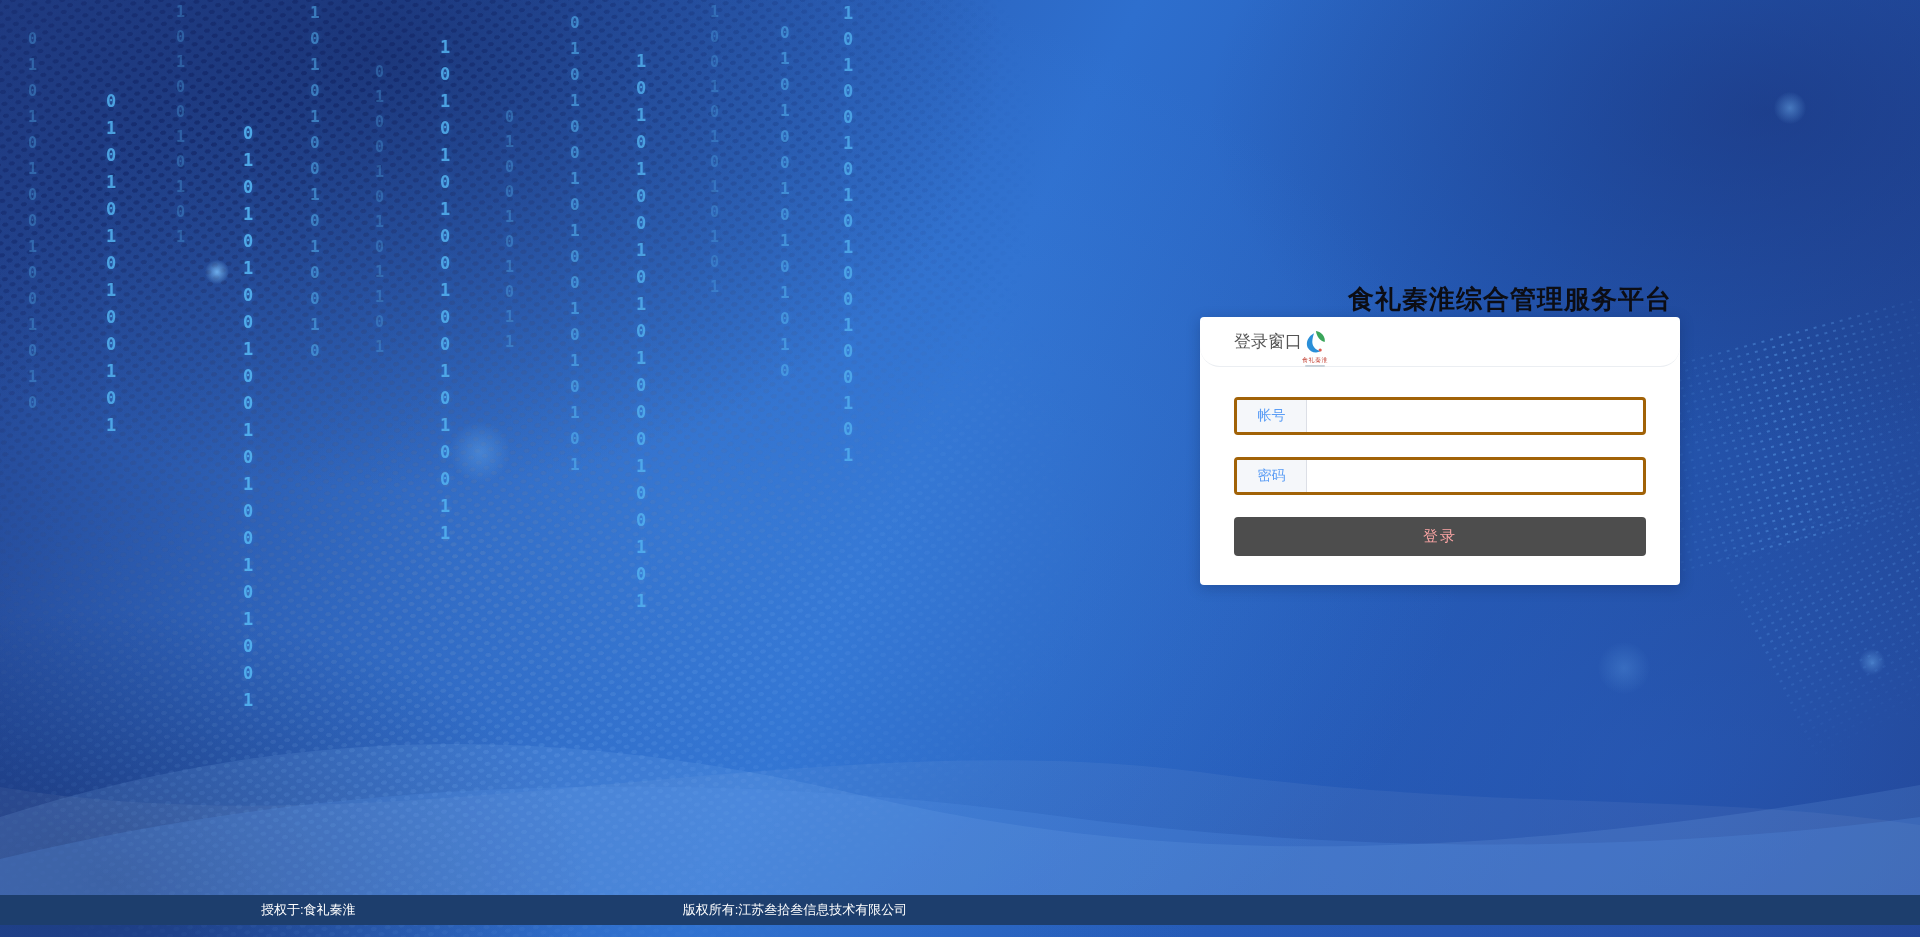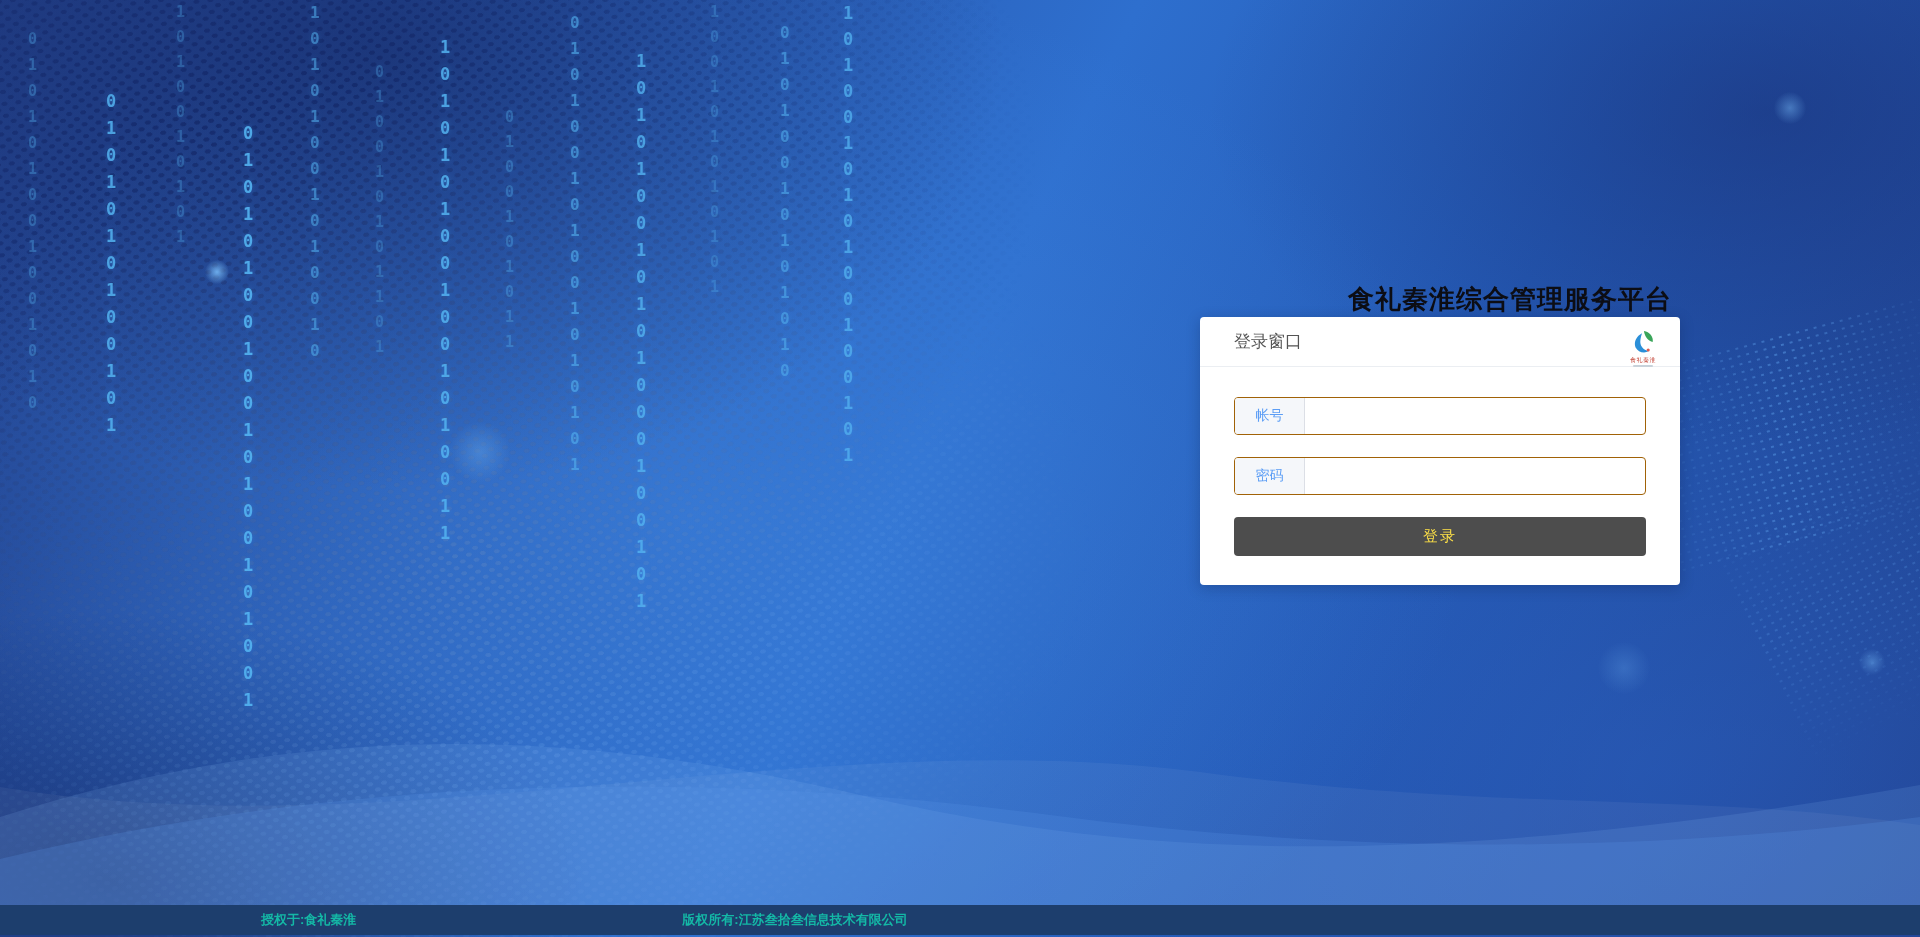--- a/index.html
+++ b/index.html
@@ -68,51 +68,52 @@
     font-size:26px;font-weight:800;color:#0c0d14;letter-spacing:1px;
   }
   
   .login-card{
     position:absolute;left:1200px;top:317px;width:480px;height:268px;
     background:#ffffff;border-radius:4px;box-shadow:0 3px 14px rgba(10,25,60,0.25);
     box-sizing:border-box;
   }
   .card-header{
     height:50px;box-sizing:border-box;border-bottom:1px solid #ebeef2;
-    display:flex;align-items:center;justify-content:space-between;
+    display:flex;align-items:center;
     padding:0 24px 0 34px;
+    border-radius:20px;
   }
   .card-title{font-size:17px;color:#545454;}
   .card-logo{display:flex;flex-direction:column;align-items:center;line-height:1;margin-top:14px;}
   .logo-caption{font-size:6px;color:#c0392b;margin-top:1px;letter-spacing:0.5px;white-space:nowrap;}
   .logo-sub{width:20px;height:2px;margin-top:2px;background:#c8d2da;border-radius:1px;}
   .card-body{padding:30px 34px 0 34px;}
   .input-group{
-    display:flex;height:38px;border:1px solid #a16207;border-radius:4px;
+    display:flex;height:38px;border:3px solid #a16207;border-radius:4px;
     box-sizing:border-box;margin-bottom:22px;background:#fff;overflow:hidden;
   }
   .input-label{
     width:69px;flex:0 0 69px;background:#f5f7fa;border-right:1px solid #dcdfe6;
     display:flex;align-items:center;justify-content:center;
     font-size:14px;color:#5b9df5;
   }
   .input-group input{
     flex:1;border:none;outline:none;padding:0 15px;font-size:14px;color:#333;
     font-family:"Liberation Sans","DejaVu Sans",sans-serif;background:transparent;
   }
   .input-group input::placeholder{color:#c0c4cc;opacity:1;}
   .login-btn{
     display:block;width:100%;height:39px;margin-top:1px;border:none;border-radius:4px;
-    background:#4d4d4d;color:#fde047;font-size:15px;cursor:pointer;
+    background:#4d4d4d;color:#fca5a5;font-size:15px;cursor:pointer;
     font-family:"Liberation Sans","DejaVu Sans",sans-serif;letter-spacing:2px;
   }
   
   .footer-bar{
-    position:absolute;left:0;bottom:2px;width:1920px;height:30px;background:#1d3e6d;
-    color:#14b8a6;font-size:13px;font-weight:bold;
+    position:absolute;left:0;bottom:12px;width:1920px;height:30px;background:#1d3e6d;
+    color:#ffffff;font-size:13px;
   }
   .footer-bar span{position:absolute;top:0;line-height:30px;white-space:nowrap;}
   .footer-auth{left:261px;}
   .footer-owner{left:0;width:1590px;text-align:center;}
   .footer-copyright{right:148px;}
 </style>
 </head>
 <body>
 
 <div class="bg-base"></div>

